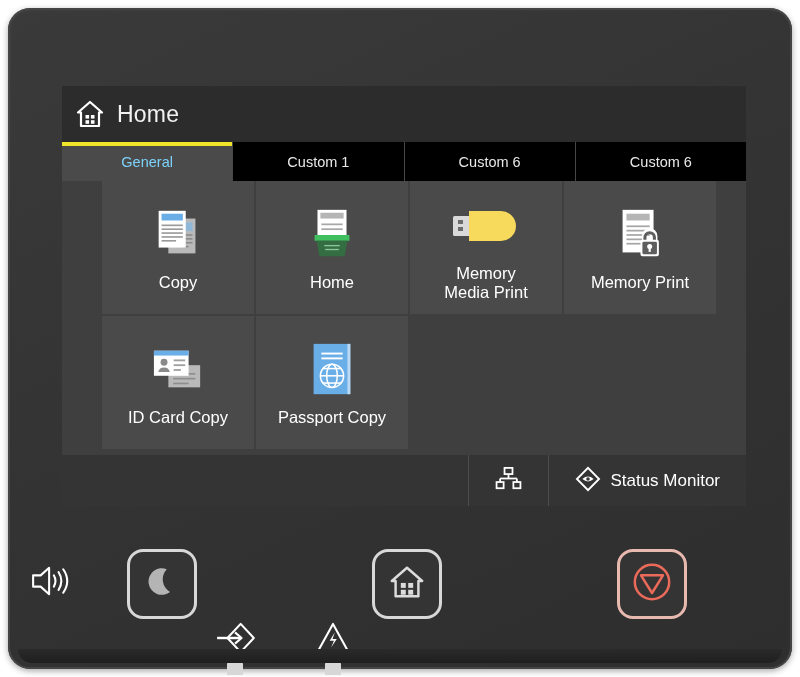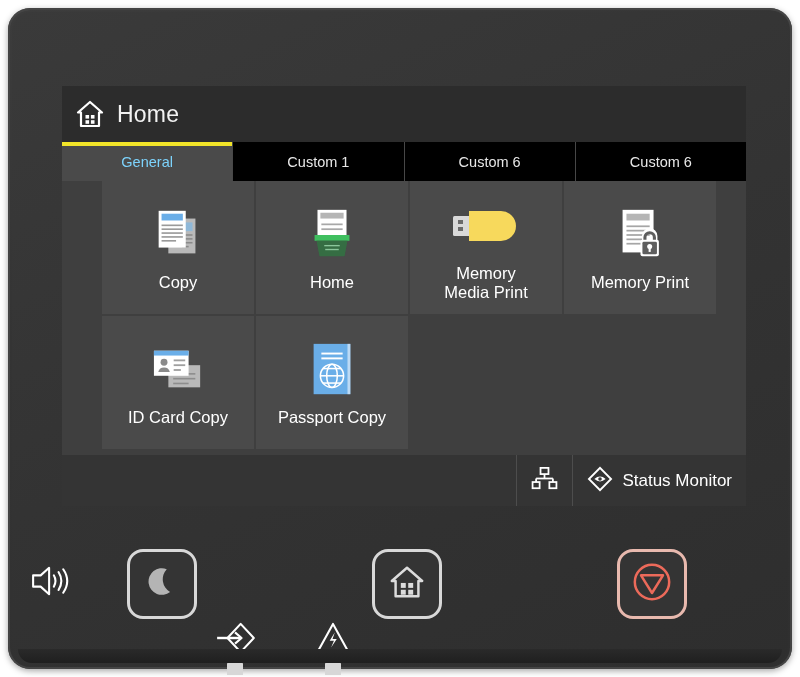--- a/index.html
+++ b/index.html
@@ -128,21 +128,21 @@
     left: 0; bottom: 0;
     width: 100%; height: 51px;
     background: #343434;
     display: flex;
     justify-content: flex-end;
     align-items: stretch;
   }
   .status-cell {
     display: flex; align-items: center; justify-content: center;
     border-left: 1px solid #4d4d4d;
-    padding: 0 14px;
+    padding: 0 26px;
     color: #ffffff;
     cursor: pointer;
   }
   .status-cell .label {
     font-size: 17px;
     margin-left: 9px;
   }
 
   
   .hw-btn {

